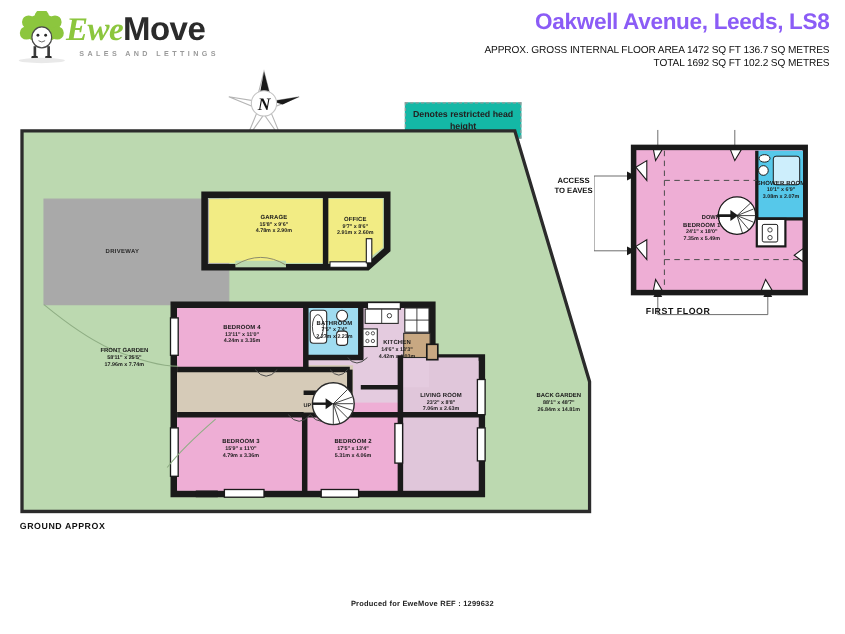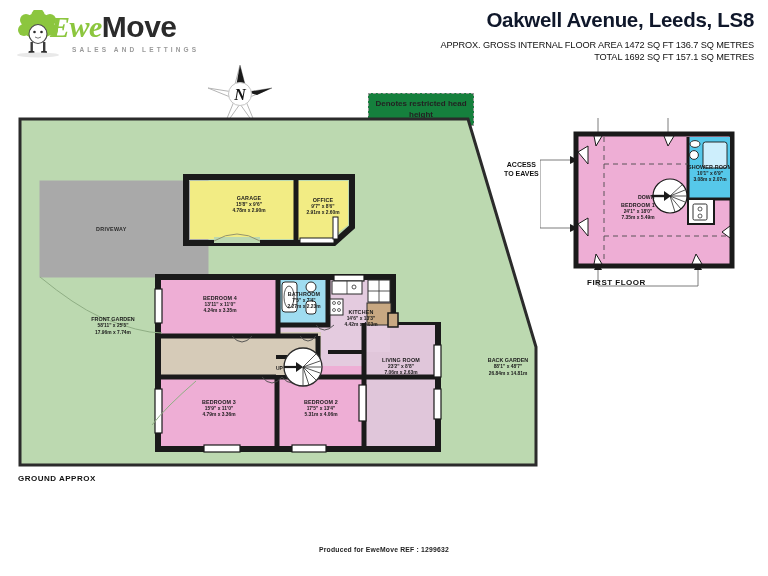--- a/index.html
+++ b/index.html
@@ -9,36 +9,36 @@
     font-family:"Liberation Sans", sans-serif;
     color:#1a1a1a;
     overflow:hidden;
     position:relative;
   }
   .page{position:absolute;inset:0;}
 
   
   .logo{position:absolute;left:14px;top:8px;width:200px;height:52px;}
   .logo-mark{position:absolute;left:0;top:2px;width:52px;height:48px;}
-  .logo-text{position:absolute;left:36px;top:4px;font-size:30px;font-weight:bold;letter-spacing:-0.5px;line-height:1;}
+  .logo-text{position:absolute;left:46px;top:4px;font-size:30px;font-weight:bold;letter-spacing:-0.5px;line-height:1;}
   .logo-ewe{color:#8cc63e;font-style:italic;font-family:"Liberation Serif",serif;}
   .logo-move{color:#2b2b2b;}
   .logo-sub{position:absolute;left:58px;top:38px;font-size:6.5px;letter-spacing:3.1px;color:#9a9a9a;font-weight:bold;}
 
-  .title{position:absolute;right:14px;top:8px;text-align:right;font-size:20.5px;font-weight:bold;letter-spacing:-0.3px;color:#0f172a;margin-left:28px;}
+  .title{position:absolute;right:14px;top:8px;text-align:right;font-size:20.5px;font-weight:bold;letter-spacing:-0.3px;color:#8b5cf6;margin-left:28px;}
   .subtitles{position:absolute;right:14px;top:40px;text-align:right;}
   .subtitles div{font-size:9.2px;font-weight:normal;letter-spacing:-0.1px;line-height:11.6px;color:#111;}
 
   
   .compass{position:absolute;left:205px;top:62px;width:70px;height:70px;}
 
   
   .keybox{
     position:absolute;left:368px;top:93px;width:104px;height:31px;
-    border:1px dashed #9a9a9a;background:#15803d;
+    border:1px dashed #9a9a9a;background:#14b8a6;
     display:flex;align-items:center;justify-content:flex-end;text-align:center;
   }
   .keybox span{font-size:8px;font-weight:bold;line-height:10.5px;color:#222;}
 
   
   .plot{position:absolute;left:18px;top:117px;width:520px;height:350px;}
   .plot svg{display:block;}
 
   .room-label{position:absolute;text-align:center;line-height:6.6px;pointer-events:none;}
   .room-label .nm{font-size:5.4px;font-weight:bold;letter-spacing:.15px;display:block;color:#1b1b1b;}
@@ -85,21 +85,21 @@
         <ellipse cx="24" cy="45" rx="21" ry="2.4" fill="#e9e9e9"></ellipse>
       </g>
     </svg>
     <div class="logo-text"><span class="logo-ewe">Ewe</span><span class="logo-move">Move</span></div>
     <div class="logo-sub">SALES AND LETTINGS</div>
   </div>
 
   <div class="title">Oakwell Avenue, Leeds, LS8</div>
   <div class="subtitles">
     <div>APPROX. GROSS INTERNAL FLOOR AREA 1472 SQ FT 136.7 SQ METRES</div>
-    <div>TOTAL 1692 SQ FT 157.1 SQ METRES</div>
+    <div>TOTAL 1692 SQ FT 102.2 SQ METRES</div>
   </div>
 
   <svg class="compass" viewBox="0 0 70 70">
     <path d="M35 3 L42 30 L67 26 L40 37 L52 66 L35 42 L18 66 L30 37 L3 26 L28 30 Z" fill="#ffffff" stroke="#b5b5b5" stroke-width="1"></path>
     <path d="M35 3 L42 30 L30 30 Z" fill="#1a1a1a"></path>
     <path d="M42 30 L67 26 L52 33 Z" fill="#1a1a1a"></path>
     <circle cx="35" cy="32" r="11.5" fill="#ffffff" stroke="#c4c4c4" stroke-width="1"></circle>
     <text x="35" y="38" font-family="Liberation Serif, serif" font-size="16" font-style="italic" font-weight="bold" text-anchor="middle" fill="#111">N</text>
   </svg>
 

